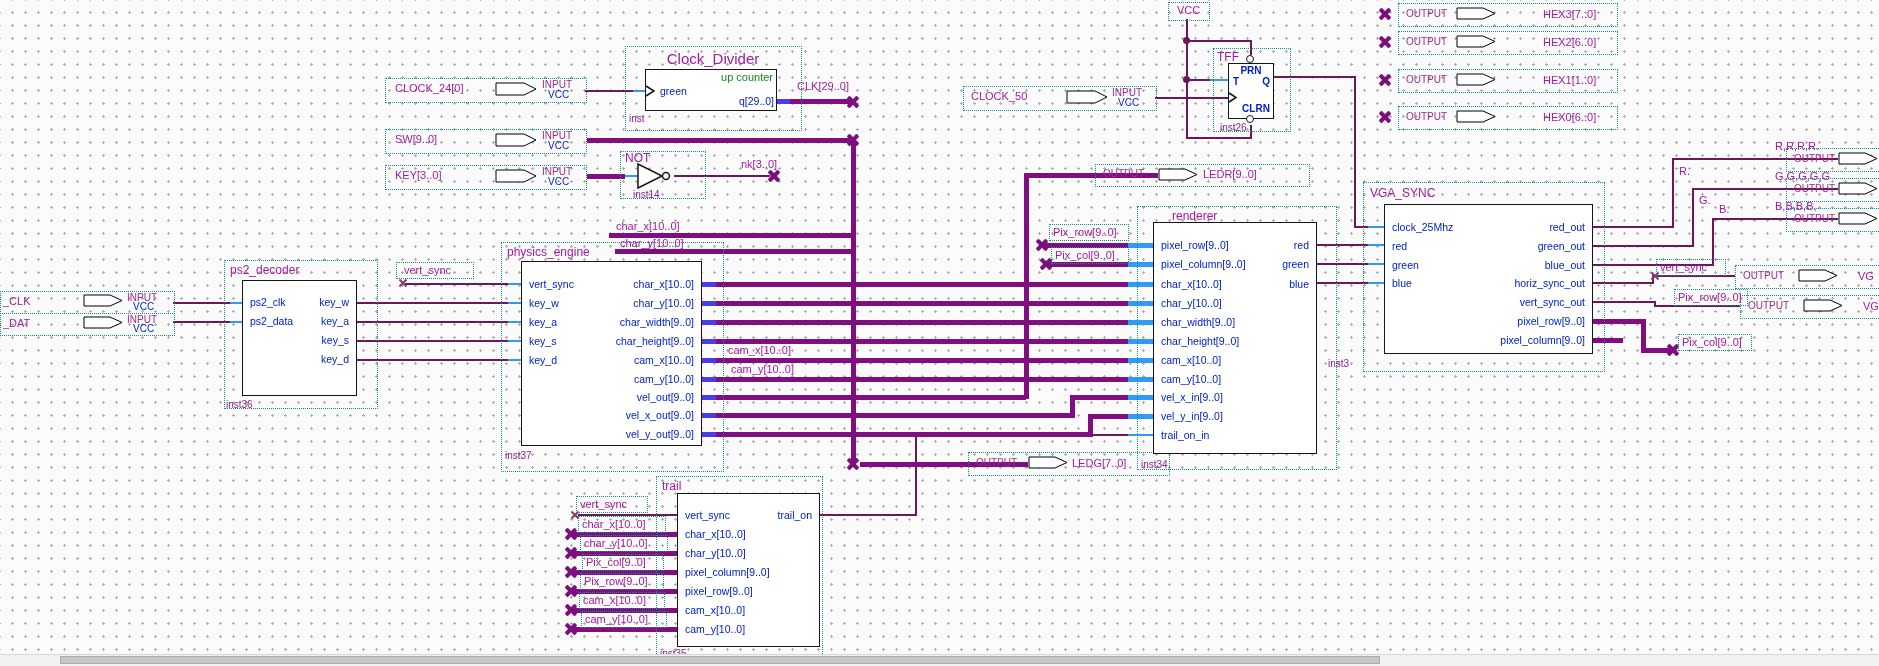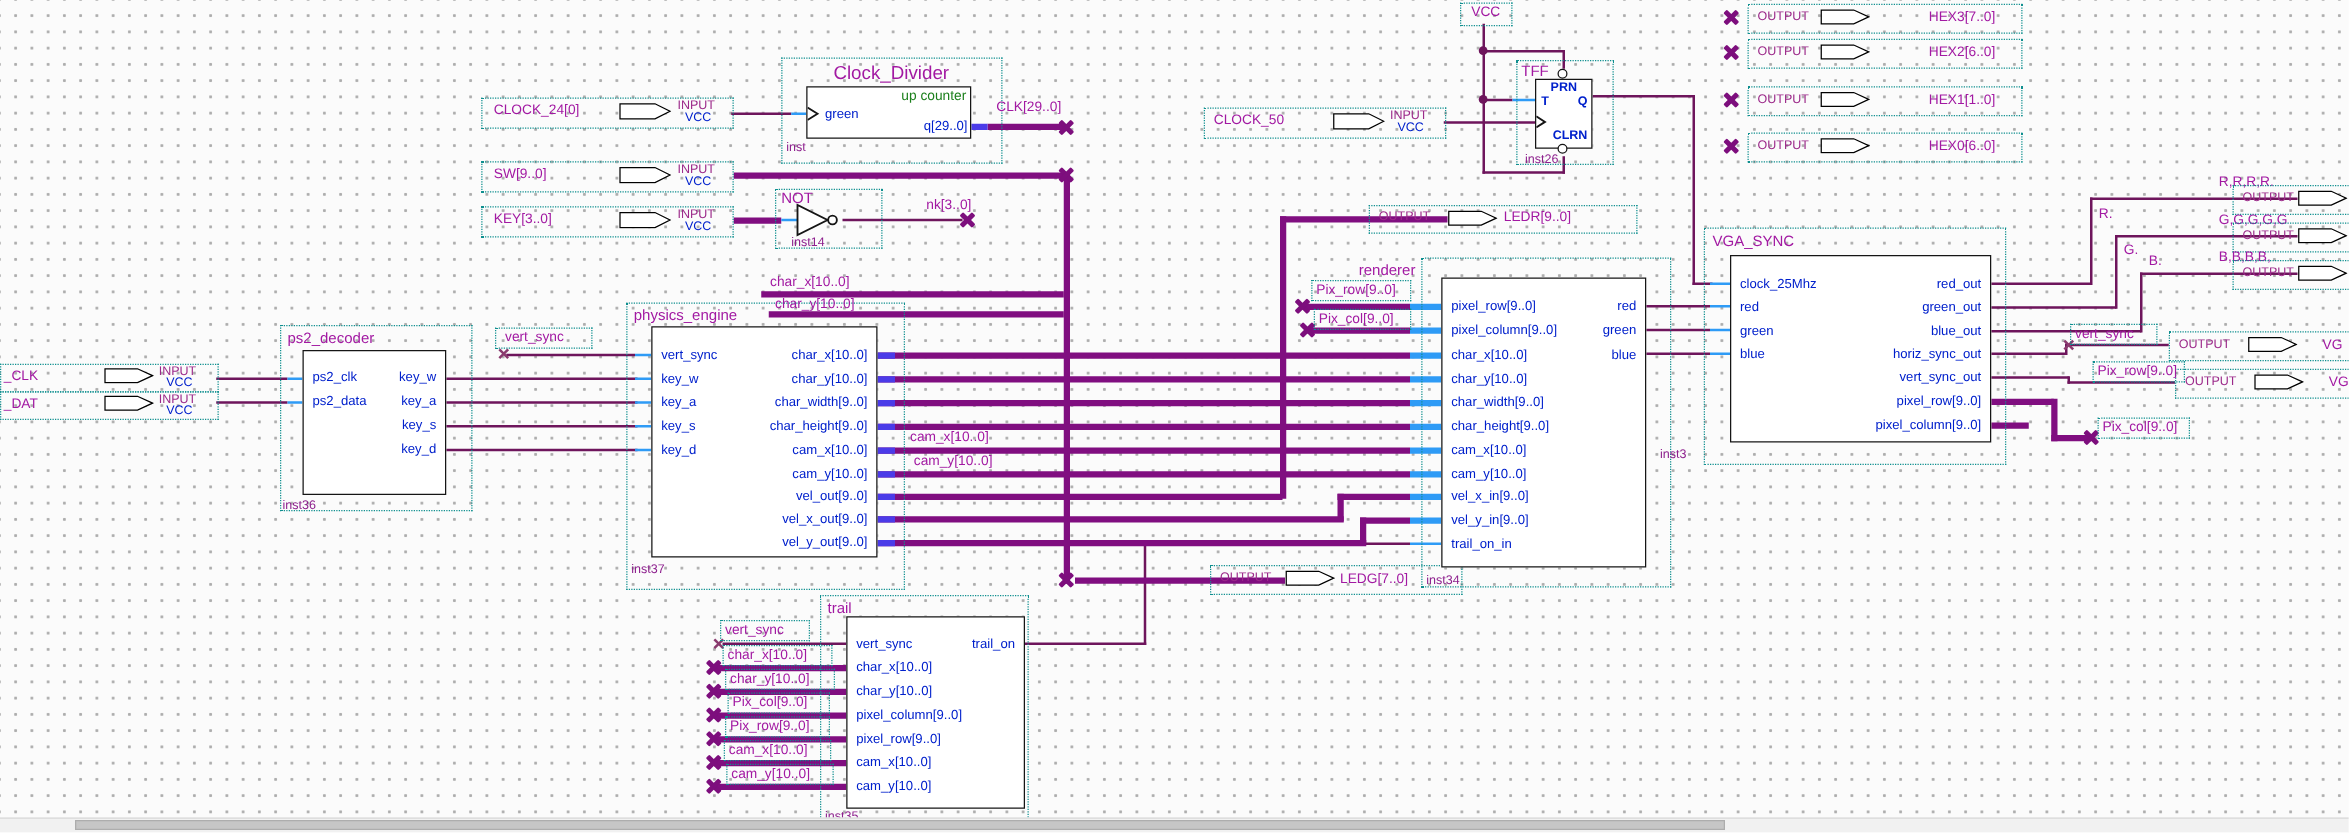--- a/index.html
+++ b/index.html
@@ -377,21 +377,21 @@
   <span class="ptxt rt" style="left:540px;top:409px;width:154px">vel_x_out[9..0]</span>
   <span class="ptxt rt" style="left:540px;top:428px;width:154px">vel_y_out[9..0]</span>
   <span class="inst" style="left:505px;top:450px">inst37</span>
 
   <span class="lbl" style="left:616px;top:220px">char_x[10..0]</span>
   <span class="lbl" style="left:620px;top:237px">char_y[10..0]</span>
   <span class="lbl" style="left:728px;top:344px">cam_x[10..0]</span>
   <span class="lbl" style="left:731px;top:363px">cam_y[10..0]</span>
 
   <div class="dash" style="left:1137px;top:206px;width:198px;height:262px"></div>
-  <span class="ttl" style="left:1087px;top:209px">renderer</span>
+  <span class="ttl" style="left:1172px;top:209px">renderer</span>
   <div class="blk" style="left:1153px;top:222px;width:164px;height:232px"></div>
   <span class="ptxt" style="left:1161px;top:239px">pixel_row[9..0]</span>
   <span class="ptxt" style="left:1161px;top:258px">pixel_column[9..0]</span>
   <span class="ptxt" style="left:1161px;top:278px">char_x[10..0]</span>
   <span class="ptxt" style="left:1161px;top:297px">char_y[10..0]</span>
   <span class="ptxt" style="left:1161px;top:316px">char_width[9..0]</span>
   <span class="ptxt" style="left:1161px;top:335px">char_height[9..0]</span>
   <span class="ptxt" style="left:1161px;top:354px">cam_x[10..0]</span>
   <span class="ptxt" style="left:1161px;top:373px">cam_y[10..0]</span>
   <span class="ptxt" style="left:1161px;top:391px">vel_x_in[9..0]</span>

